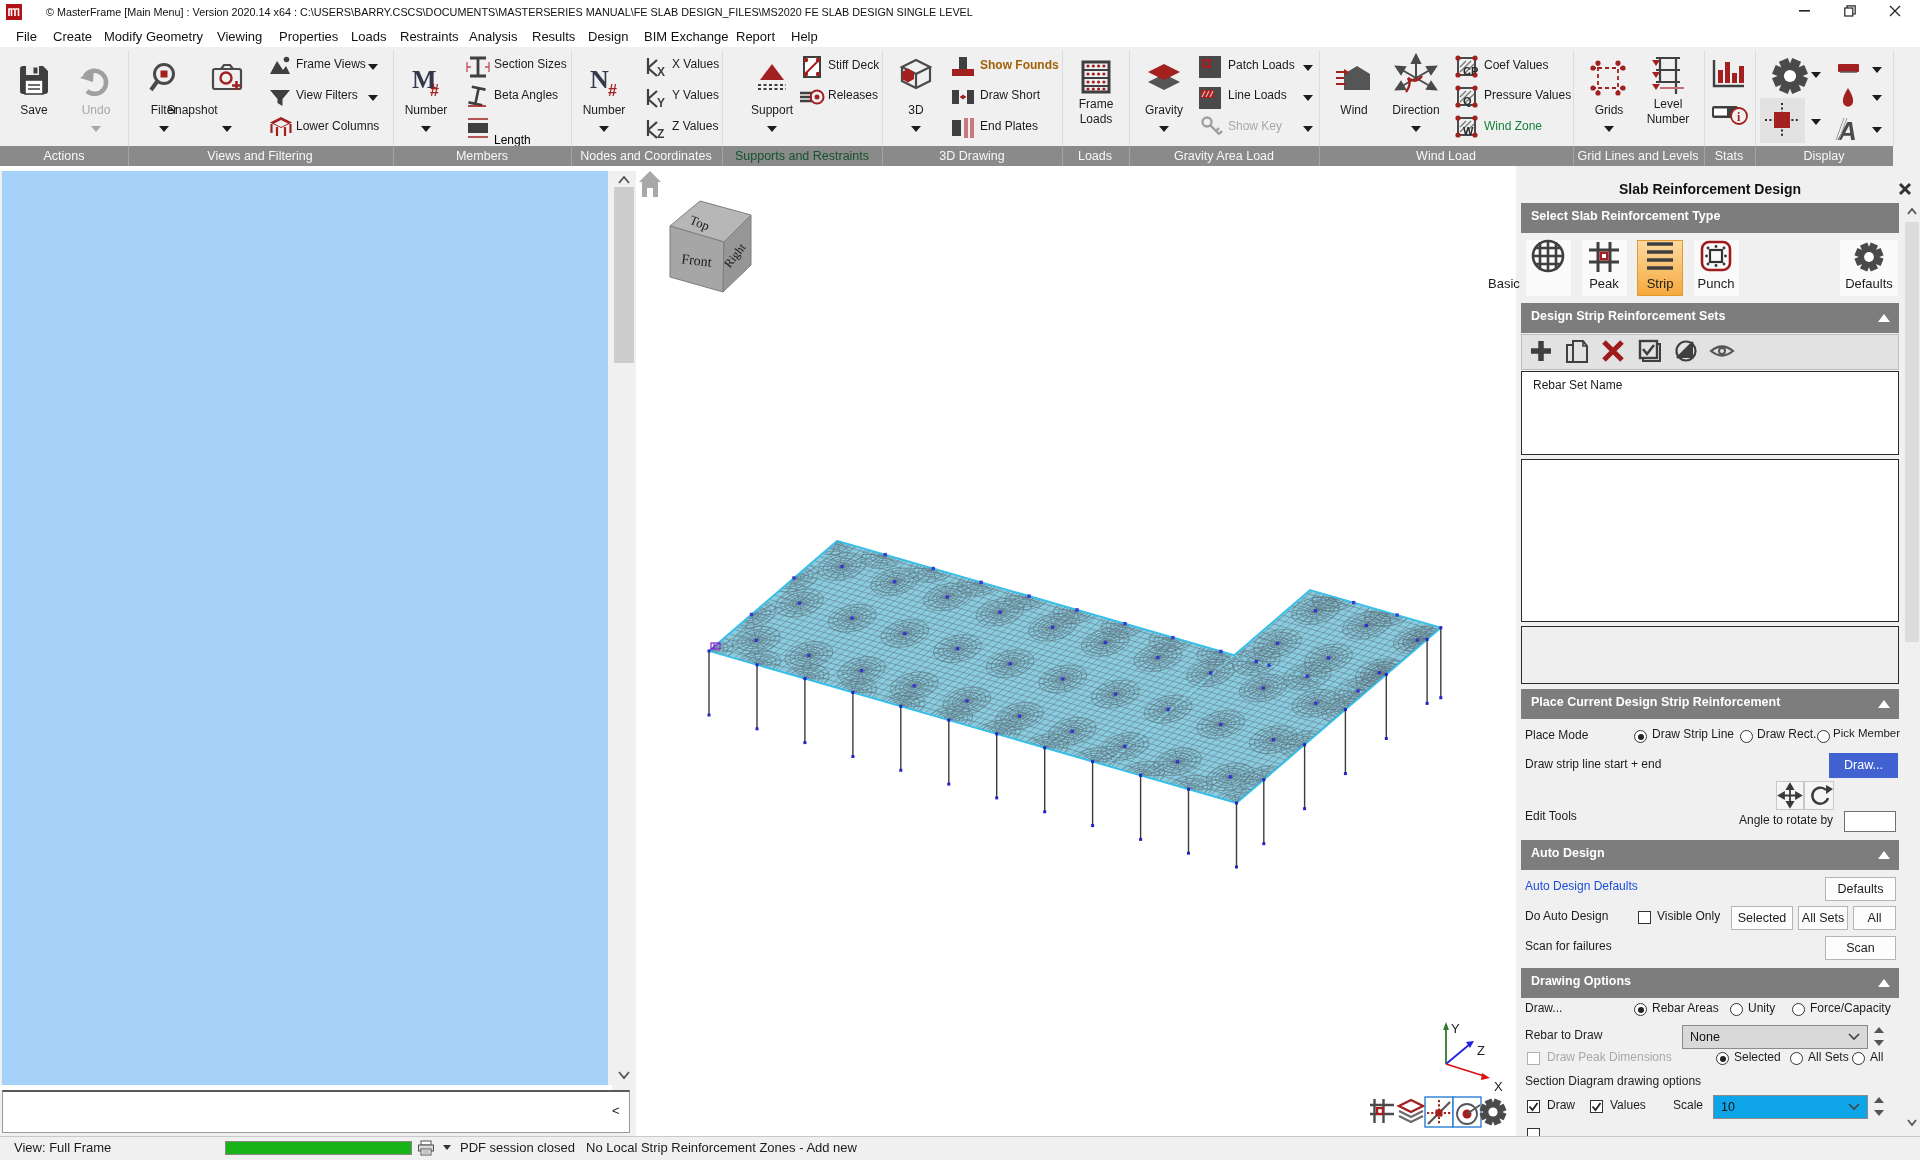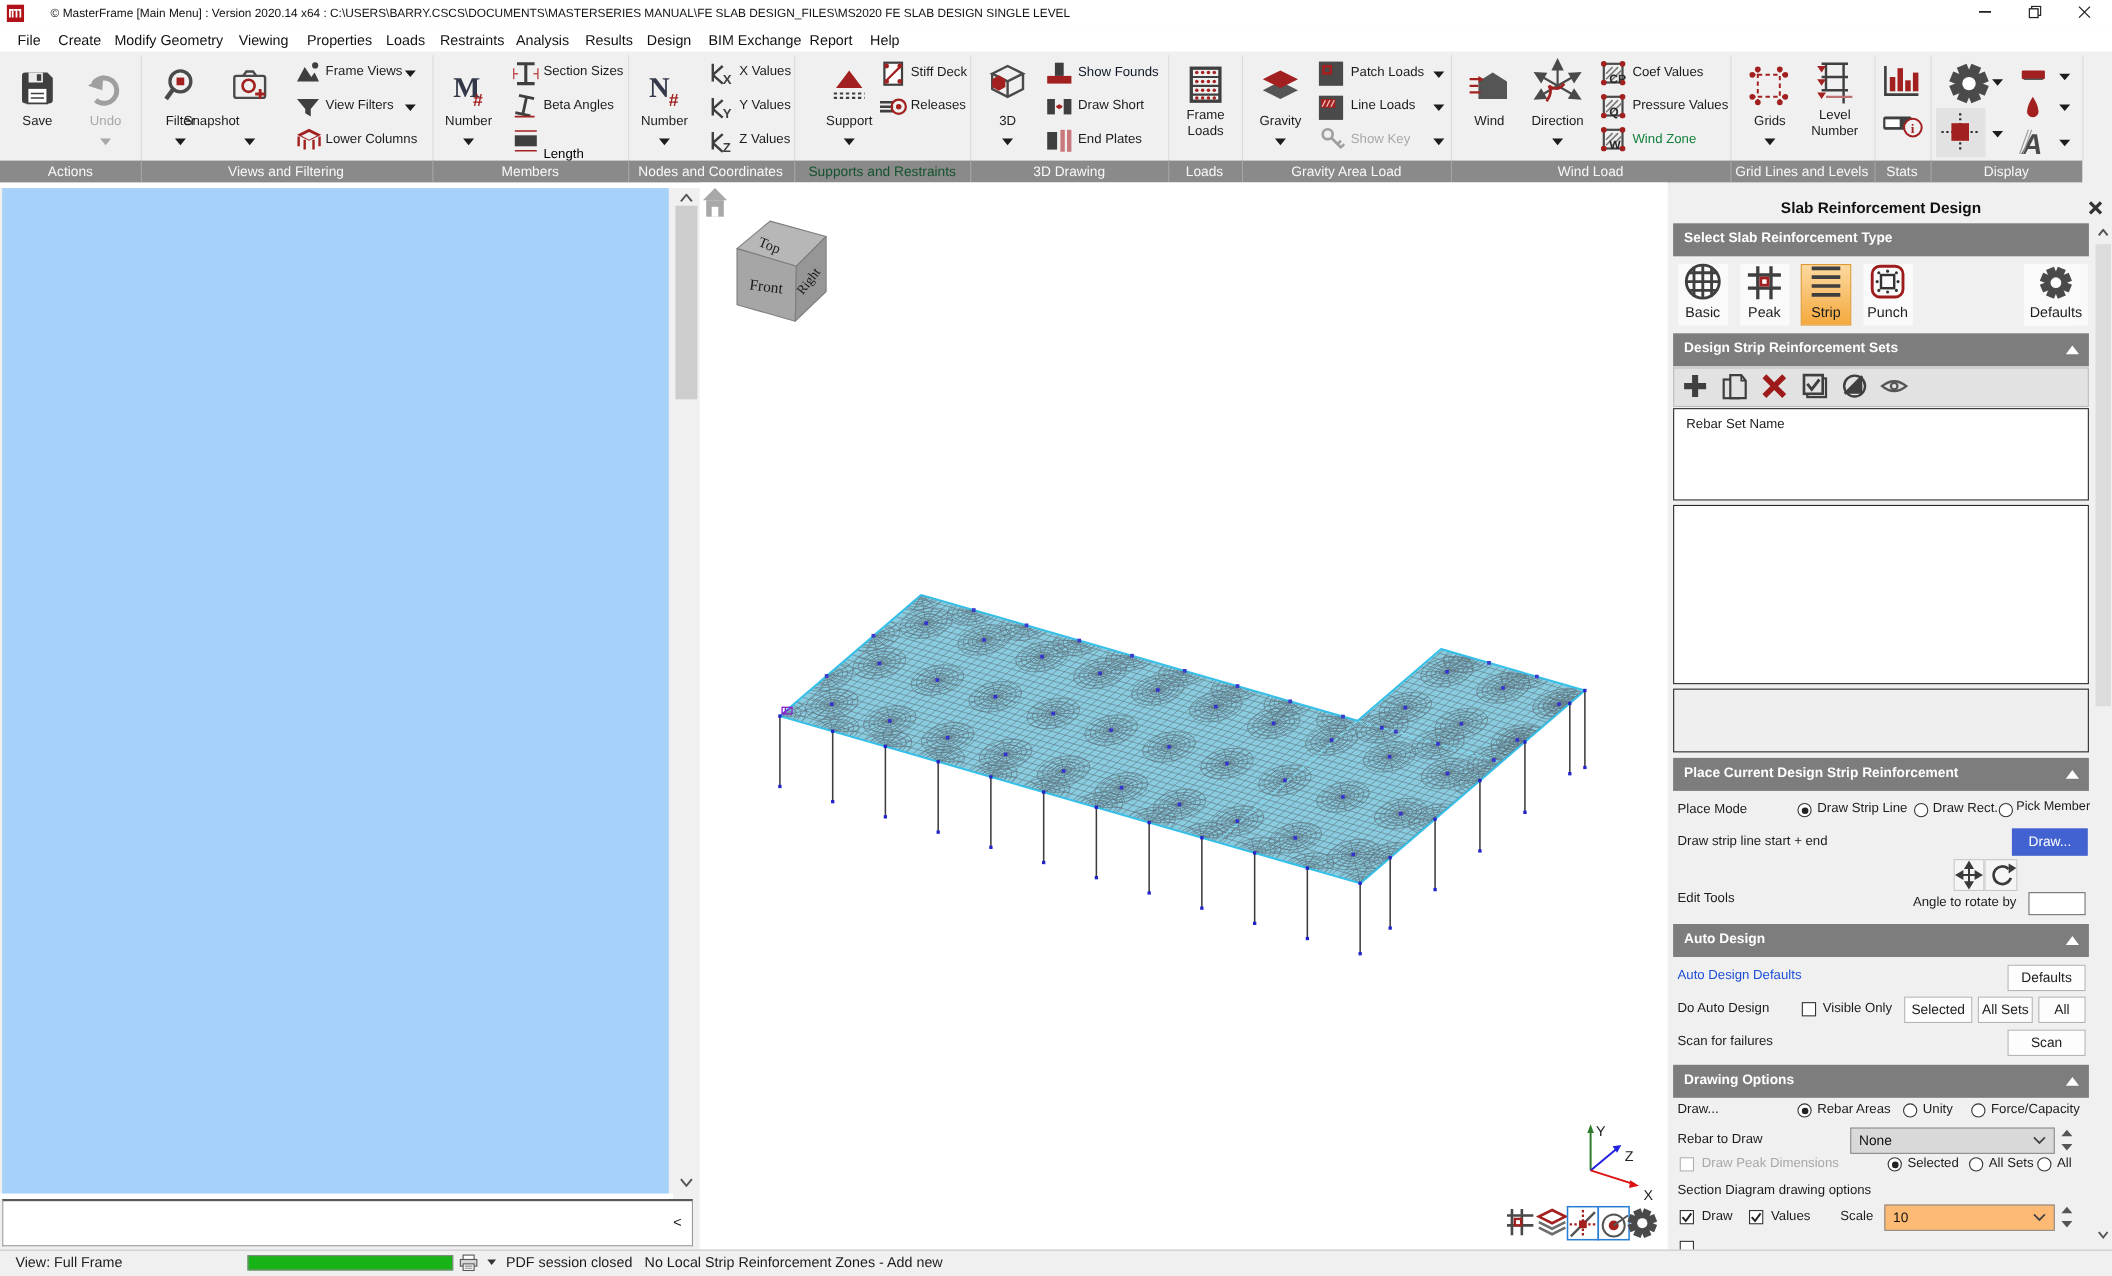--- a/index.html
+++ b/index.html
@@ -81,21 +81,21 @@
 <div class="abs" style="left:296px;top:88px;font-size:12px;color:#1c1c1c;font-weight:normal;white-space:nowrap">View Filters</div>
 <div class="abs" style="left:296px;top:119px;font-size:12px;color:#1c1c1c;font-weight:normal;white-space:nowrap">Lower Columns</div>
 <div class="abs" style="left:494px;top:57px;font-size:12px;color:#1c1c1c;font-weight:normal;white-space:nowrap">Section Sizes</div>
 <div class="abs" style="left:494px;top:88px;font-size:12px;color:#1c1c1c;font-weight:normal;white-space:nowrap">Beta Angles</div>
 <div class="abs" style="left:494px;top:133px;font-size:12px;color:#000000;font-weight:normal;white-space:nowrap">Length</div>
 <div class="abs" style="left:672px;top:57px;font-size:12px;color:#1c1c1c;font-weight:normal;white-space:nowrap">X Values</div>
 <div class="abs" style="left:672px;top:88px;font-size:12px;color:#1c1c1c;font-weight:normal;white-space:nowrap">Y Values</div>
 <div class="abs" style="left:672px;top:119px;font-size:12px;color:#1c1c1c;font-weight:normal;white-space:nowrap">Z Values</div>
 <div class="abs" style="left:828px;top:58px;font-size:12px;color:#1c1c1c;font-weight:normal;white-space:nowrap">Stiff Deck</div>
 <div class="abs" style="left:828px;top:88px;font-size:12px;color:#1c1c1c;font-weight:normal;white-space:nowrap">Releases</div>
-<div class="abs" style="left:980px;top:58px;font-size:12px;color:#0f172a;font-weight:normal;white-space:nowrap">Show Founds</div>
+<div class="abs" style="left:980px;top:58px;font-size:12px;color:#a16207;font-weight:bold;white-space:nowrap">Show Founds</div>
 <div class="abs" style="left:980px;top:88px;font-size:12px;color:#1c1c1c;font-weight:normal;white-space:nowrap">Draw Short</div>
 <div class="abs" style="left:980px;top:119px;font-size:12px;color:#1c1c1c;font-weight:normal;white-space:nowrap">End Plates</div>
 <div class="abs" style="left:1228px;top:58px;font-size:12px;color:#1c1c1c;font-weight:normal;white-space:nowrap">Patch Loads</div>
 <div class="abs" style="left:1228px;top:88px;font-size:12px;color:#1c1c1c;font-weight:normal;white-space:nowrap">Line Loads</div>
 <div class="abs" style="left:1484px;top:58px;font-size:12px;color:#1c1c1c;font-weight:normal;white-space:nowrap">Coef Values</div>
 <div class="abs" style="left:1484px;top:88px;font-size:12px;color:#1c1c1c;font-weight:normal;white-space:nowrap">Pressure Values</div>
 <div class="abs" style="left:1484px;top:119px;font-size:12px;color:#15803d;font-weight:normal;white-space:nowrap">Wind Zone</div>
 <div class="abs" style="left:1228px;top:119px;font-size:12px;color:#a8a8a8;font-weight:normal;white-space:nowrap">Show Key</div>
 <div class="abs" style="left:368px;top:64px;width:0;height:0;border-left:5px solid transparent;border-right:5px solid transparent;border-top:6px solid #1c1c1c"></div>
 <div class="abs" style="left:368px;top:95px;width:0;height:0;border-left:5px solid transparent;border-right:5px solid transparent;border-top:6px solid #1c1c1c"></div>
@@ -1011,21 +1011,21 @@
     <path d="M2,2 L12,12 M12,2 L2,12" stroke="#333" stroke-width="3"></path>
   </svg>
 <div class="abs" style="left:1521px;top:203px;width:378px;height:30px;background:#7d7d7d"></div>
 <div class="abs" style="left:1531px;top:209px;font-size:12.5px;font-weight:bold;color:#fff;white-space:nowrap">Select Slab Reinforcement Type</div>
 <div class="abs" style="left:1526px;top:240px;width:45px;height:56px;background:#fafafa"></div>
 <div class="abs" style="left:1582px;top:240px;width:45px;height:56px;background:#fafafa"></div>
 <div class="abs" style="left:1637px;top:240px;width:46px;height:56px;background:linear-gradient(#fcd9a0,#f5a93d);border:1px solid #e09a30;box-sizing:border-box"></div>
 <div class="abs" style="left:1694px;top:240px;width:45px;height:56px;background:#fafafa"></div>
 <div class="abs" style="left:1840px;top:240px;width:45px;height:56px;background:#fafafa"></div>
 <div class="abs" style="left:1840px;top:240px;width:58px;height:56px;background:#fafafa"></div>
-<div class="abs" style="left:1488px;top:276px;width:120px;text-align:center;font-size:13px;color:#1c1c1c;font-weight:normal;white-space:nowrap">Basic</div>
+<div class="abs" style="left:1488px;top:276px;width:120px;text-align:left;font-size:13px;color:#1c1c1c;font-weight:normal;white-space:nowrap">Basic</div>
 <div class="abs" style="left:1544px;top:276px;width:120px;text-align:center;font-size:13px;color:#1c1c1c;font-weight:normal;white-space:nowrap">Peak</div>
 <div class="abs" style="left:1600px;top:276px;width:120px;text-align:center;font-size:13px;color:#1c1c1c;font-weight:normal;white-space:nowrap">Strip</div>
 <div class="abs" style="left:1656px;top:276px;width:120px;text-align:center;font-size:13px;color:#1c1c1c;font-weight:normal;white-space:nowrap">Punch</div>
 <div class="abs" style="left:1809px;top:276px;width:120px;text-align:center;font-size:13px;color:#1c1c1c;font-weight:normal;white-space:nowrap">Defaults</div>
 <svg class="abs" style="left:0;top:0" width="1920" height="320" viewBox="0 0 1920 320">
     <g fill="none" stroke="#3f3f3f" stroke-width="2.6">
       <circle cx="1548" cy="256" r="15"></circle>
       <path d="M1535,248 h26 M1533,256 h30 M1535,264 h26 M1540,242.5 v27 M1548,241 v30 M1556,242.5 v27"></path>
     </g>
     <g stroke="#3f3f3f" stroke-width="3" fill="none">
@@ -1158,21 +1158,21 @@
 <svg class="abs" style="left:1527px;top:1100px" width="13" height="13">
     <path d="M2.5,6.5 l3,3.5 5,-7" stroke="#222" stroke-width="1.8" fill="none"></path>
   </svg>
 <div class="abs" style="left:1547px;top:1098px;font-size:12px;color:#1c1c1c;font-weight:normal;white-space:nowrap">Draw</div>
 <div class="abs" style="left:1590px;top:1100px;width:13px;height:13px;border:1px solid #333;background:#fff;box-sizing:border-box"></div>
 <svg class="abs" style="left:1590px;top:1100px" width="13" height="13">
     <path d="M2.5,6.5 l3,3.5 5,-7" stroke="#222" stroke-width="1.8" fill="none"></path>
   </svg>
 <div class="abs" style="left:1610px;top:1098px;font-size:12px;color:#1c1c1c;font-weight:normal;white-space:nowrap">Values</div>
 <div class="abs" style="left:1673px;top:1098px;font-size:12px;color:#1c1c1c;font-weight:normal;white-space:nowrap">Scale</div>
-<div class="abs" style="left:1713px;top:1095px;width:155px;height:24px;background:#fdba74;border:1px solid #8a8a8a;box-sizing:border-box;font-size:12.5px;color:#111;line-height:22px;padding-left:7px">10</div>
+<div class="abs" style="left:1713px;top:1095px;width:155px;height:24px;background:#0ea5e9;border:1px solid #8a8a8a;box-sizing:border-box;font-size:12.5px;color:#111;line-height:22px;padding-left:7px">10</div>
 <svg class="abs" style="left:1848px;top:1103.0px" width="12" height="8">
     <path d="M1,1 L6,6 L11,1" stroke="#444" stroke-width="1.6" fill="none"></path>
   </svg>
 <svg class="abs" style="left:1872px;top:1096px" width="14" height="22">
     <polygon points="7,1 12,7 2,7" fill="#555"></polygon>
     <polygon points="2,14 12,14 7,20" fill="#555"></polygon>
   </svg>
 <div class="abs" style="left:1527px;top:1128px;width:13px;height:13px;border:1px solid #333;background:#fff;box-sizing:border-box"></div>
 <div class="abs" style="left:1904px;top:203px;width:16px;height:930px;background:#f0f0f0"></div>
 <svg class="abs" style="left:1907px;top:208px" width="10" height="8">

